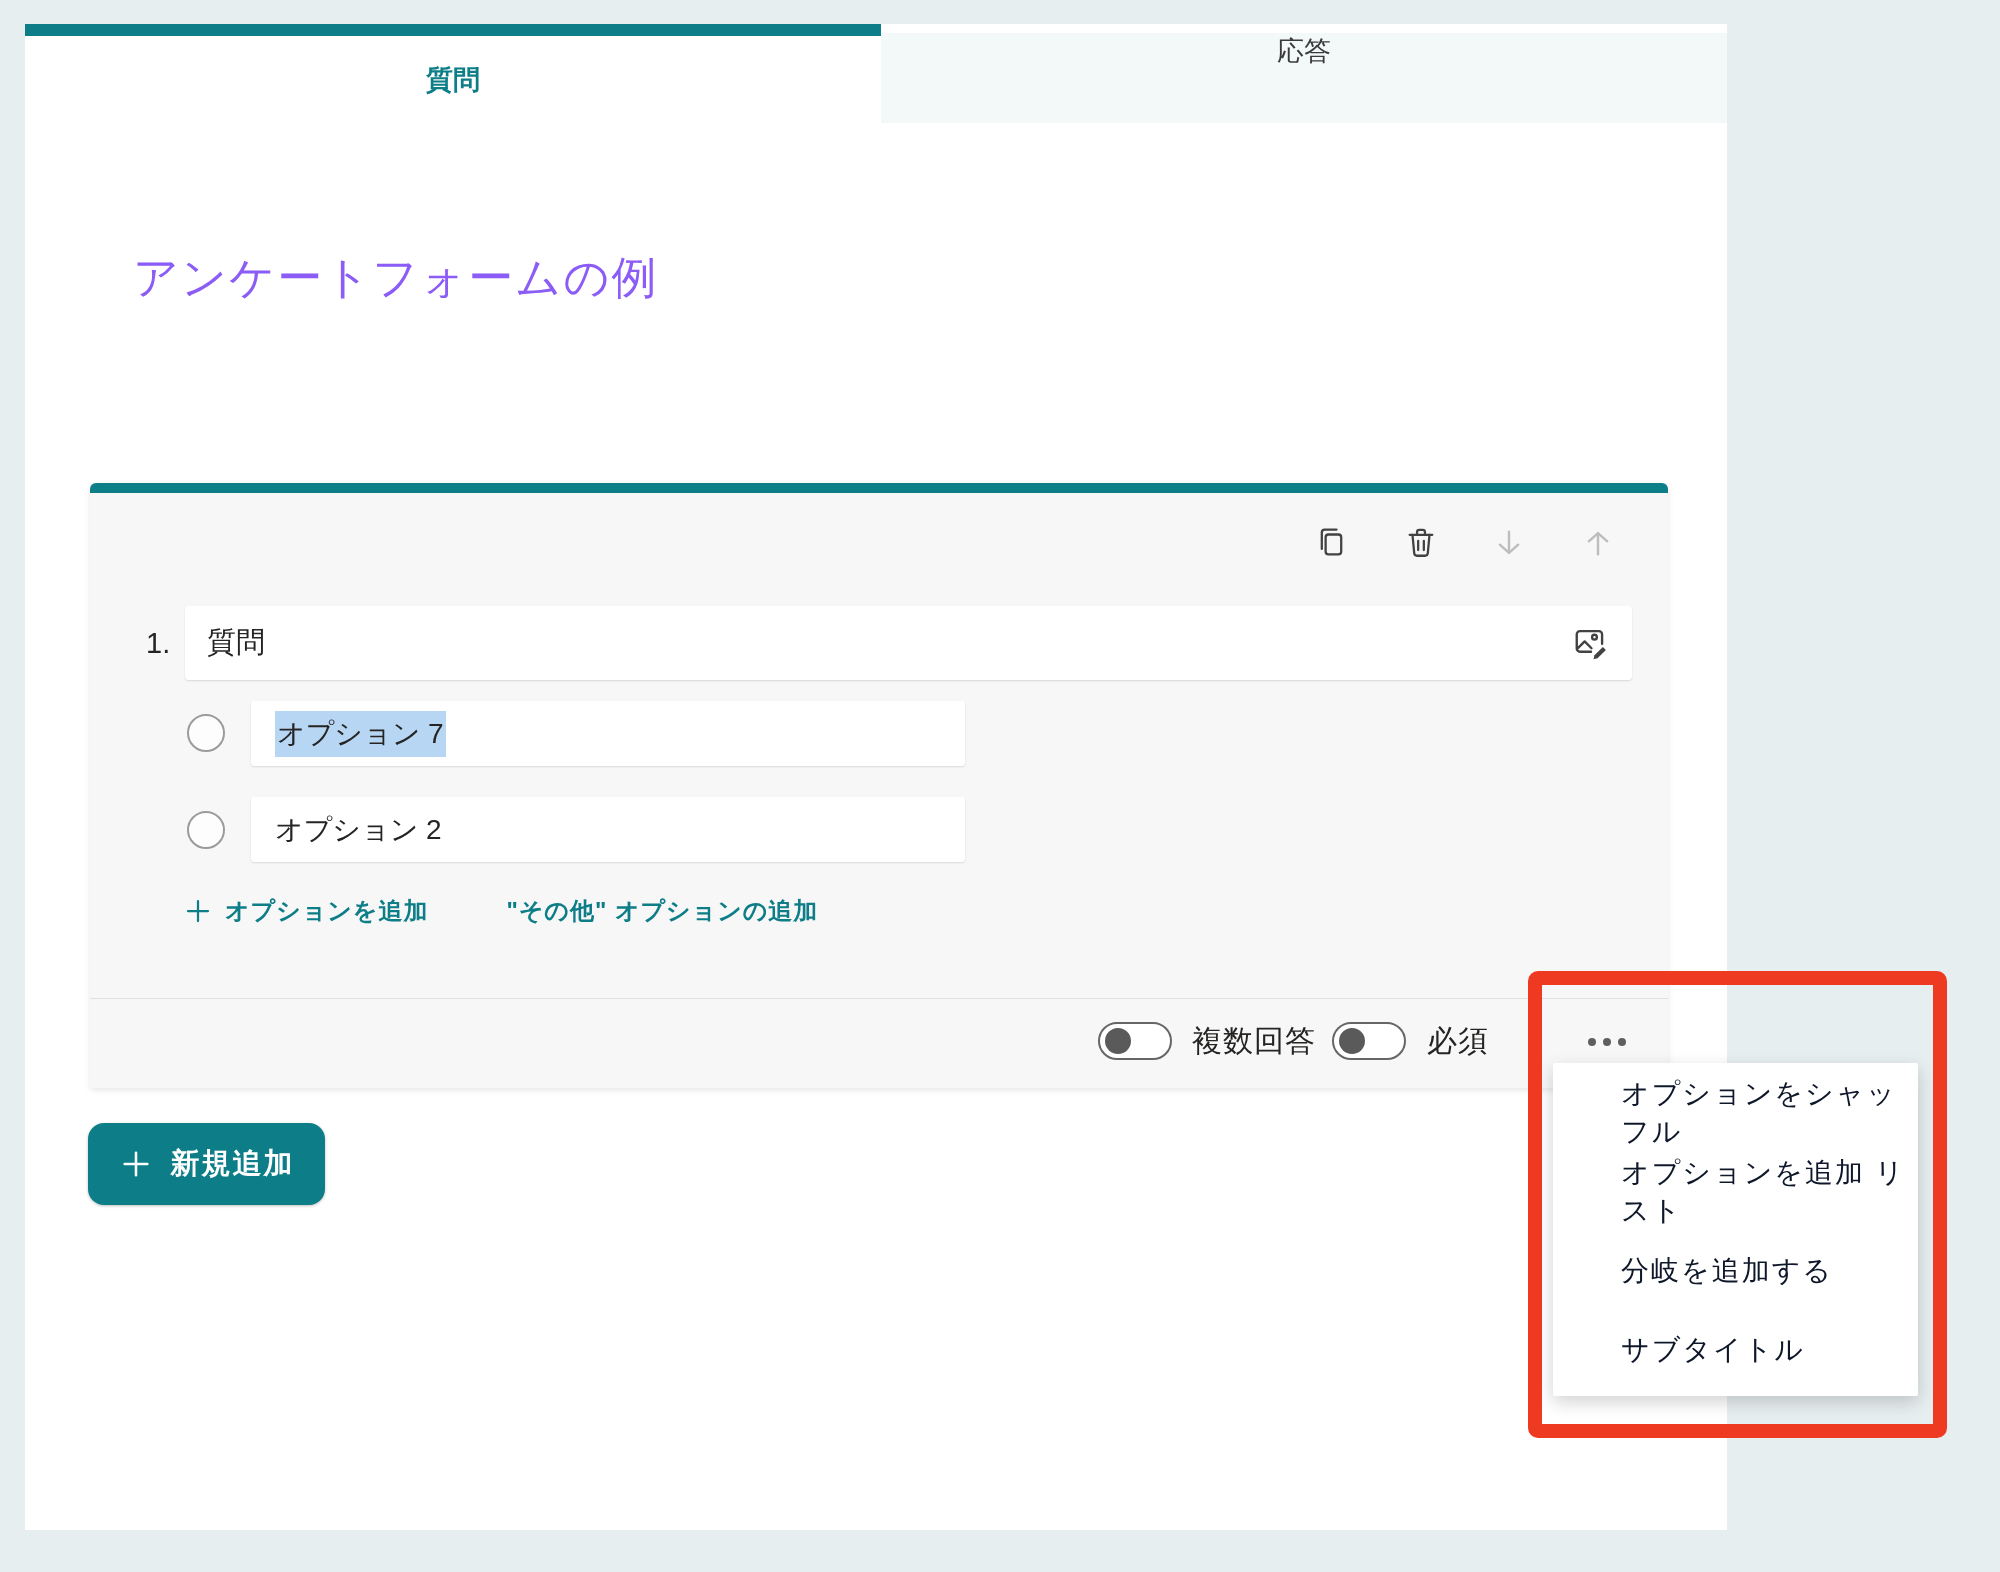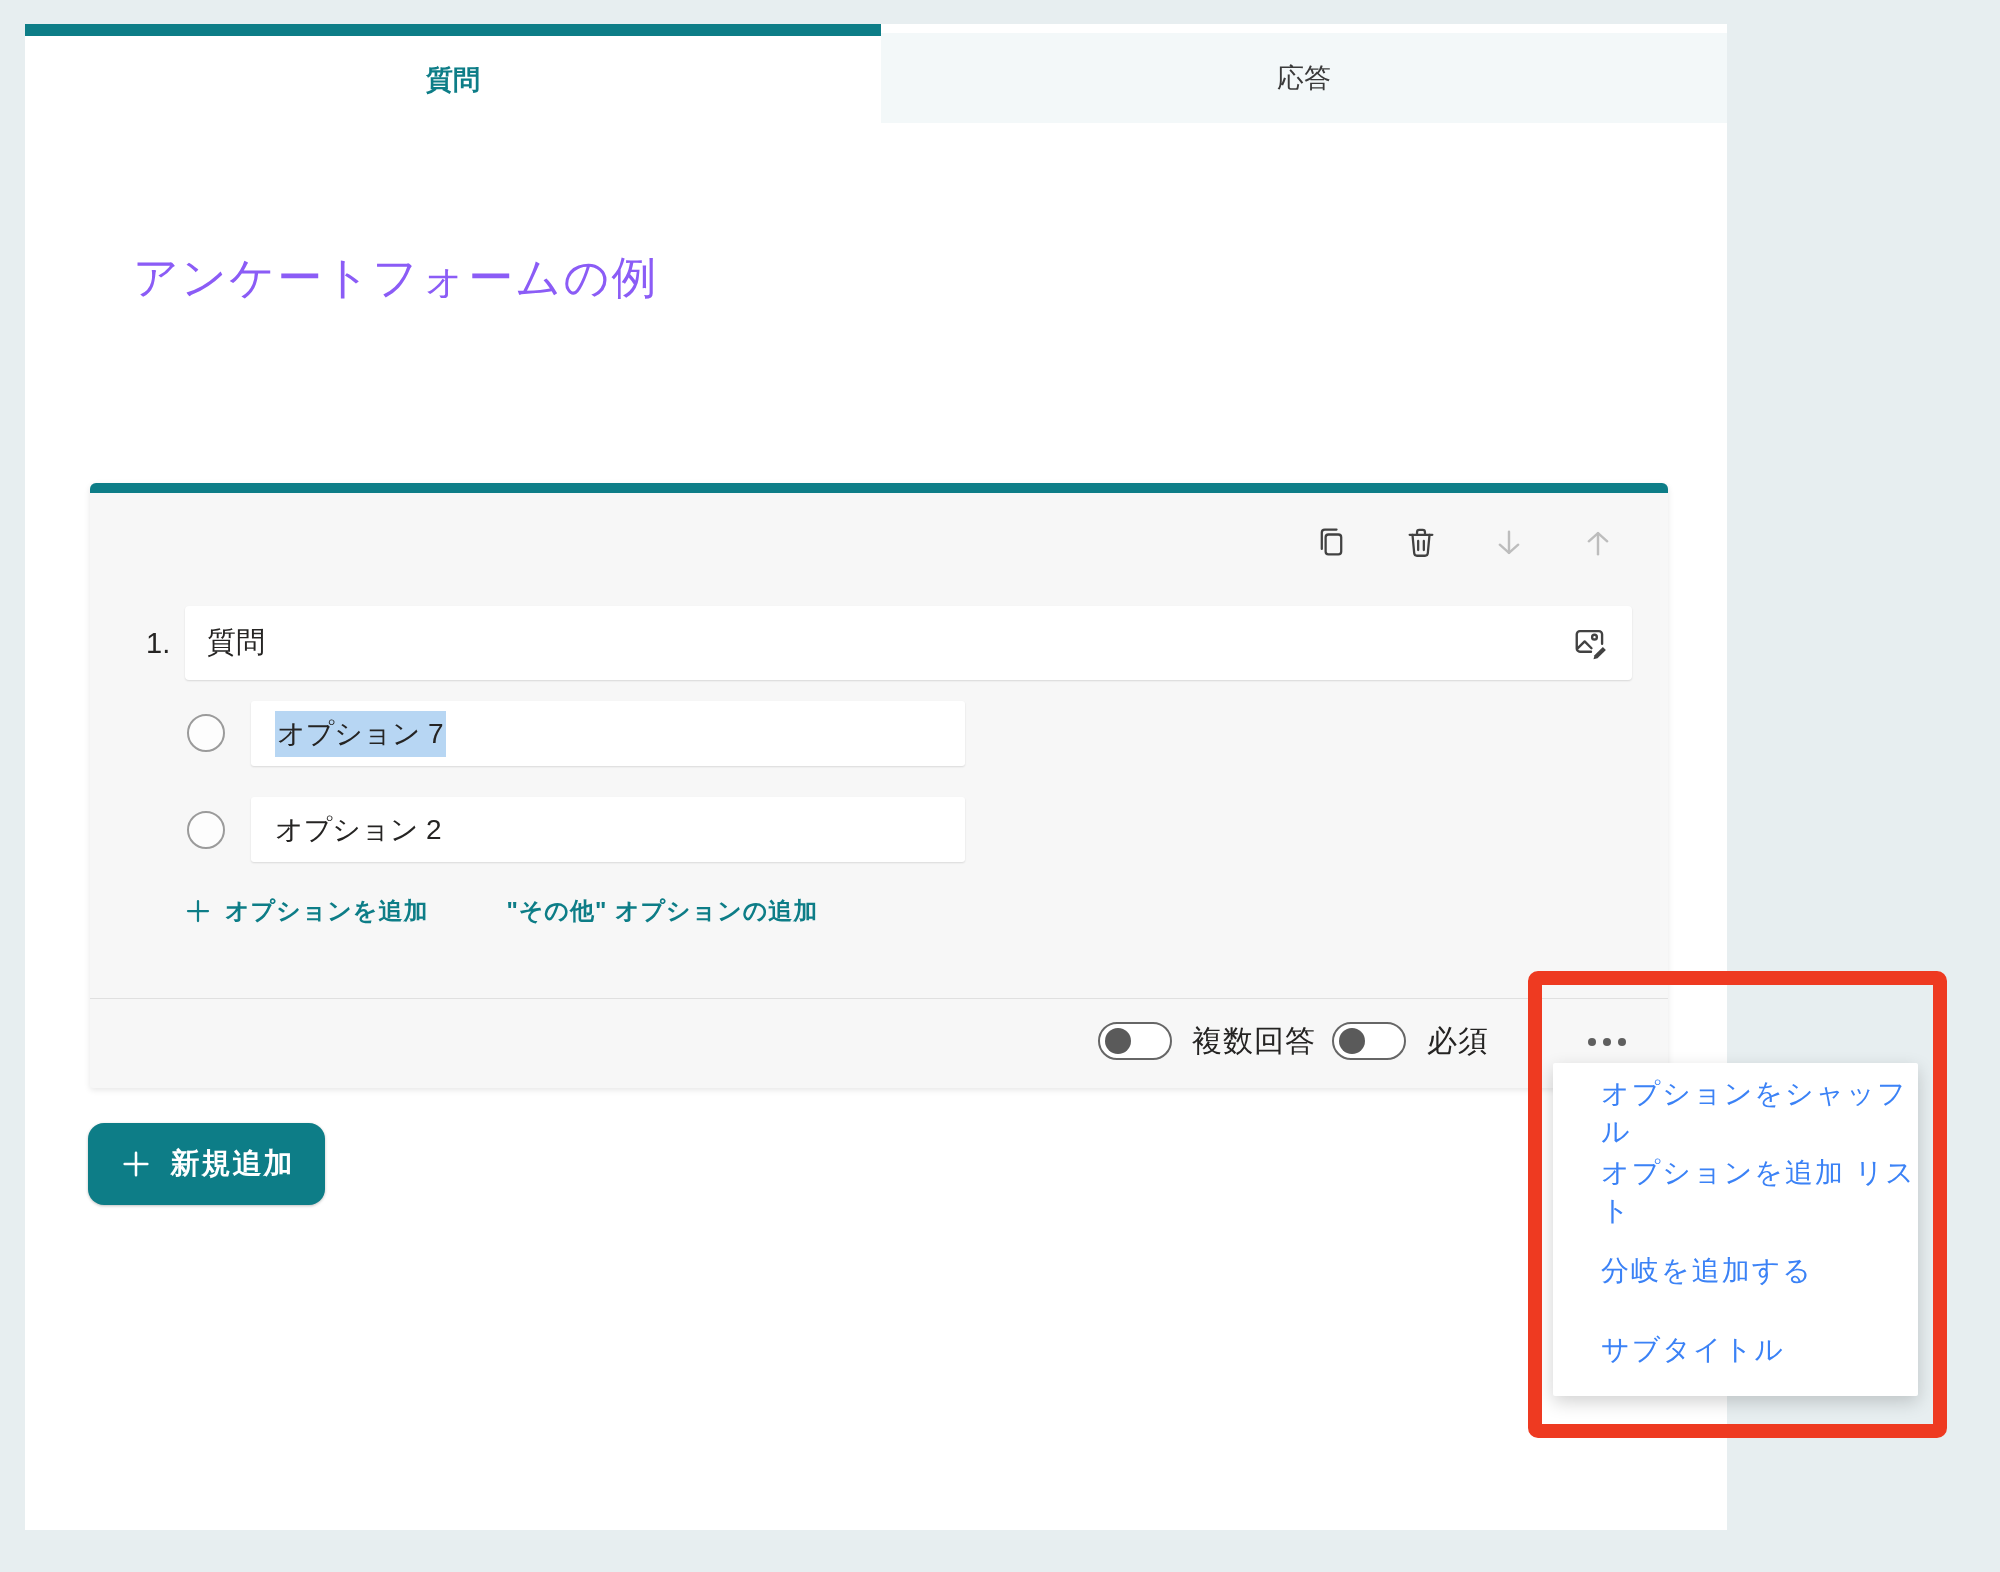--- a/index.html
+++ b/index.html
@@ -35,21 +35,21 @@
     display: flex; align-items: center; justify-content: center;
     color: #0d7d87;
     font-size: 27px; font-weight: bold;
     cursor: pointer;
   }
   .tab-inactive {
     position: absolute;
     left: 881px; top: 33px;
     width: 846px; height: 90px;
     background: #f3f8f9;
-    display: flex; align-items: center; justify-content: center;
+    display: flex; align-items: flex-start; justify-content: center;
     color: #3a3a3a;
     font-size: 27px;
     cursor: pointer;
   }
   .form-title {
     position: absolute;
     left: 133px; top: 248px;
     font-size: 45px;
     color: #8b5cf6;
     letter-spacing: 2px;
@@ -216,23 +216,24 @@
     background: #ffffff;
     box-shadow: 0 6px 18px rgba(0,0,0,0.18);
     border-radius: 2px;
     padding-top: 10px;
     display: flex; flex-direction: column;
   }
   .menu-item {
     height: 79px;
     display: flex; align-items: center;
     padding-left: 48px;
-    font-size: 28px; color: #3b82f6;
+    font-size: 28px; color: #0f172a;
     letter-spacing: 2px;
     cursor: pointer;
+    margin-left: 20px;
   }
   
   .red-highlight {
     position: absolute;
     left: 1528px; top: 971px;
     width: 419px; height: 467px;
     border: 14px solid #ee3a21;
     border-radius: 10px;
     pointer-events: none;
     z-index: 50;

